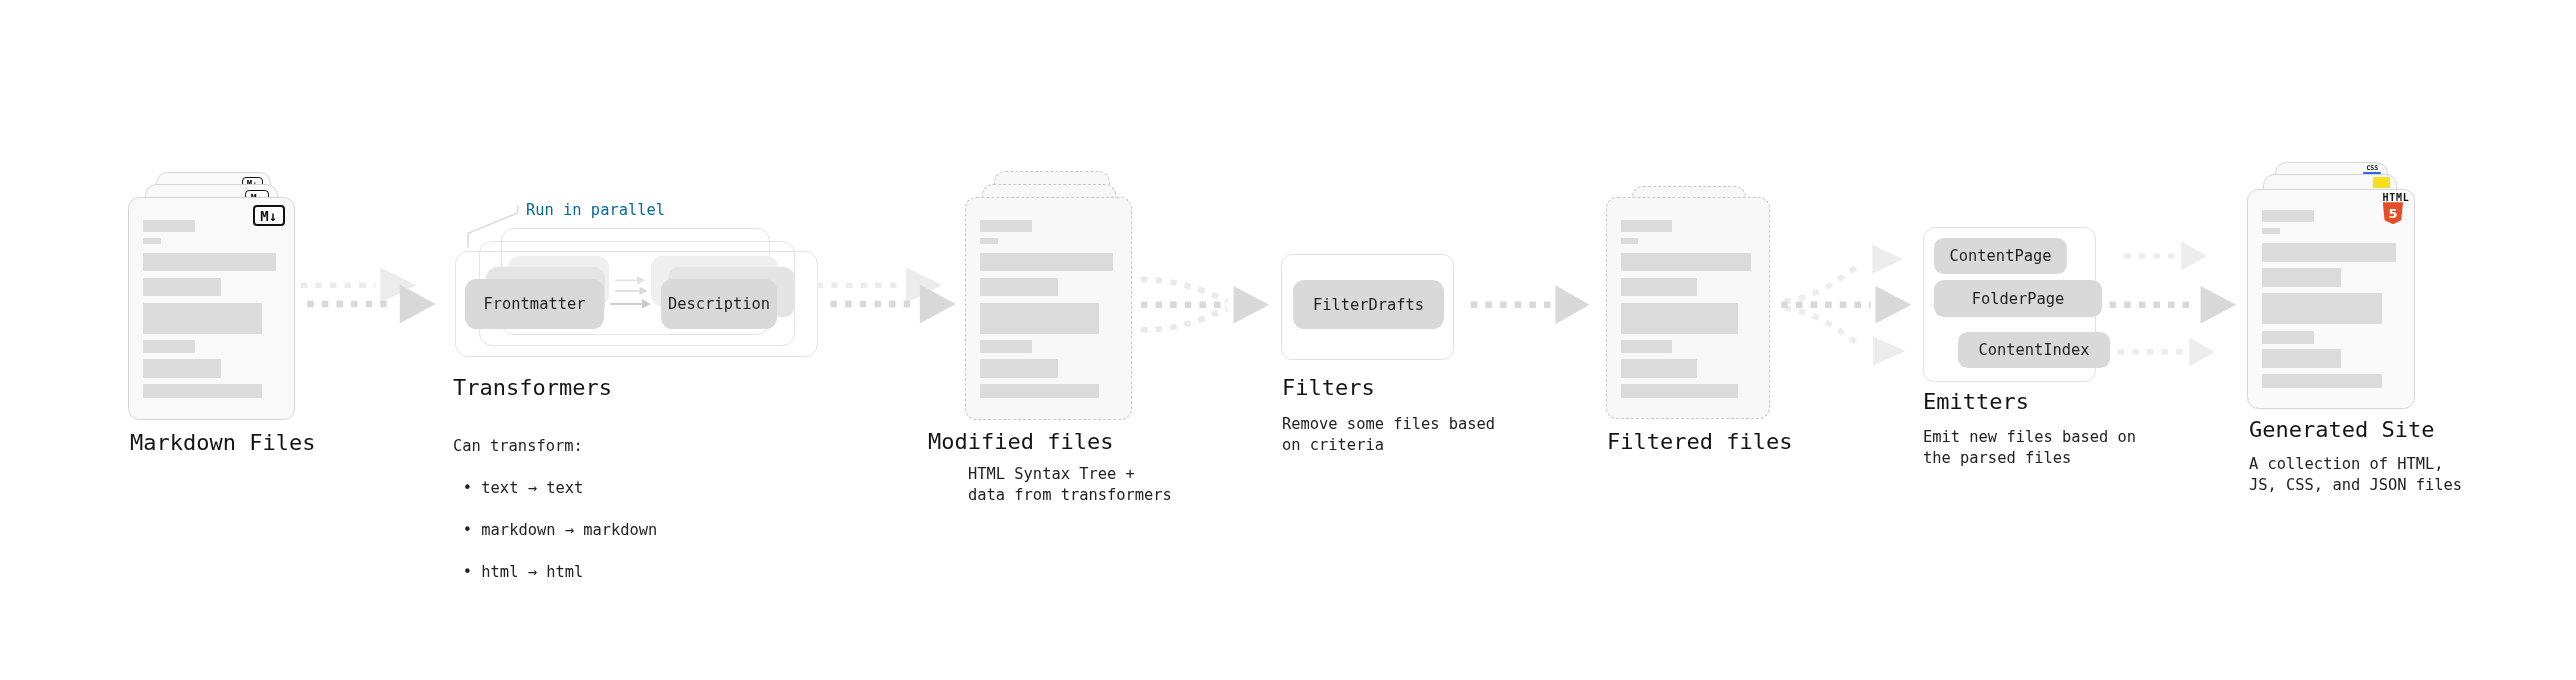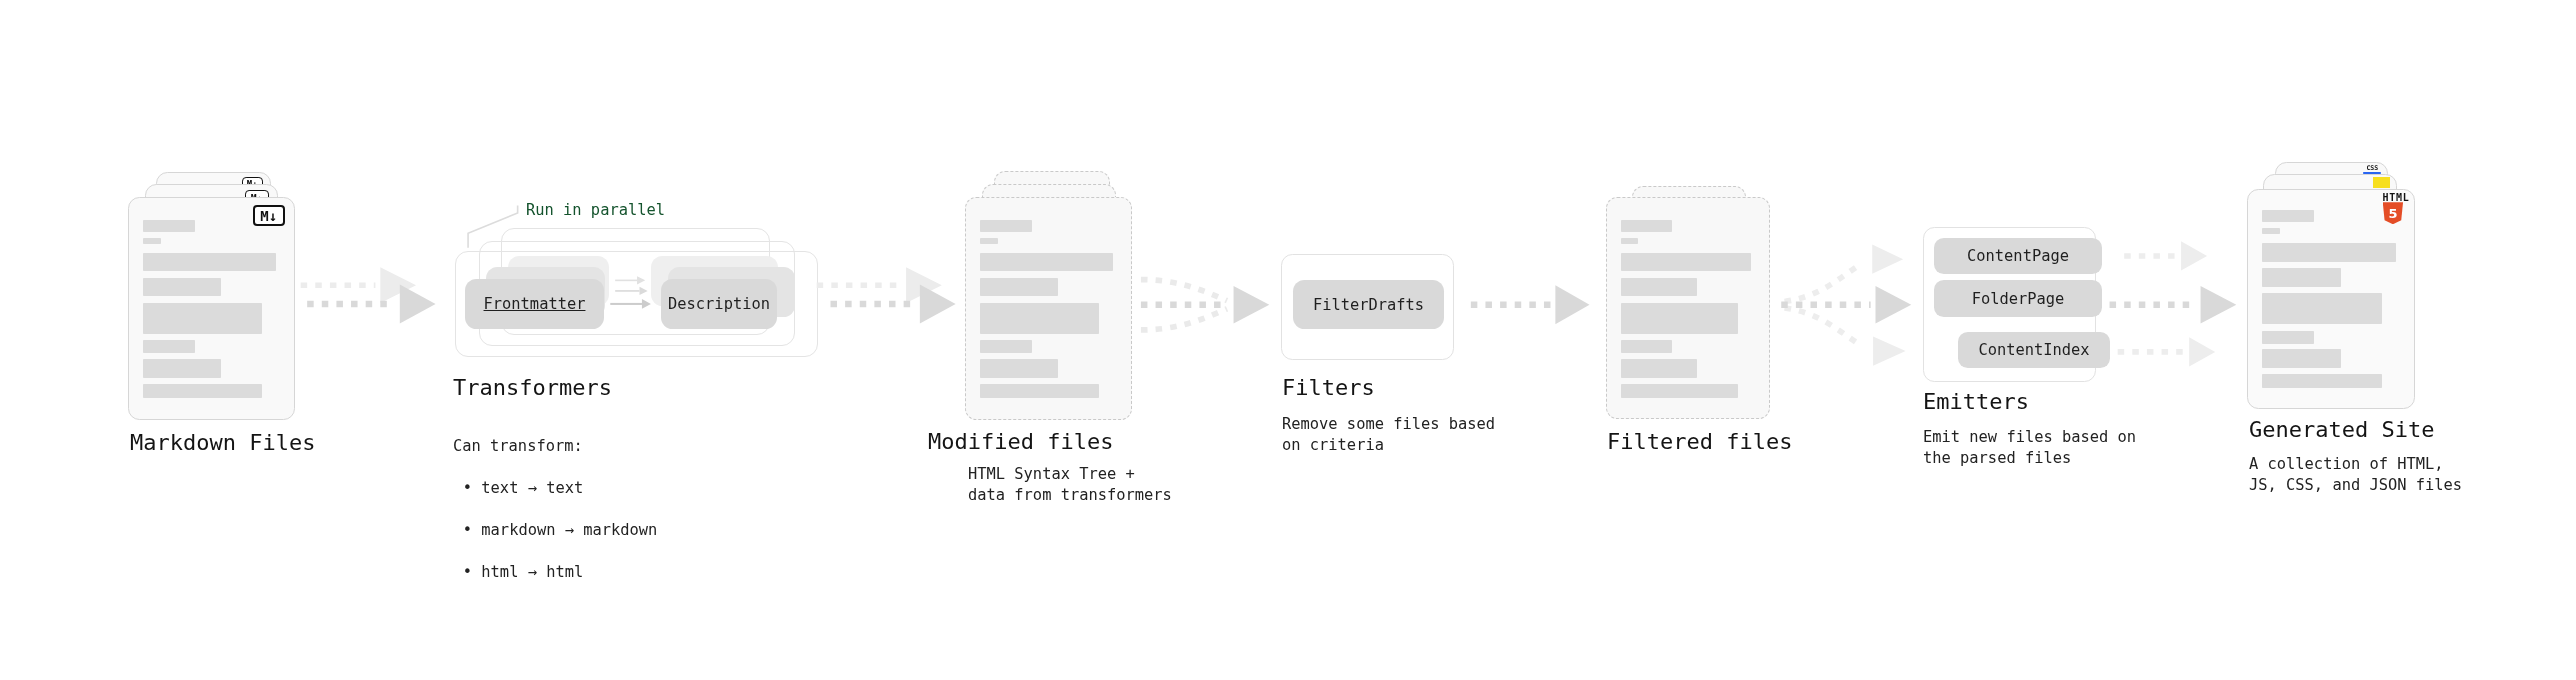--- a/index.html
+++ b/index.html
@@ -65,21 +65,21 @@
   .pill.g2 { background:#e4e4e4; }
   .pill.g3 { background:#efefef; }
 
   
   .plain-box { position:absolute; background:#ffffff; border:1.6px solid #e2e2e2; border-radius:11.4px; }
 
   
   .stage-title { position:absolute; font-size:22px; line-height:24.4px; color:#141414; white-space:nowrap; }
   .stage-caption { position:absolute; font-size:15.4px; line-height:21px; color:#222222; white-space:pre-line; }
   .bullet-line { padding-left:9.8px; white-space:pre; }
-  .annotation { position:absolute; font-size:15.4px; color:#14532d; white-space:nowrap; }
+  .annotation { position:absolute; font-size:15.4px; color:#0369a1; white-space:nowrap; }
 
   svg.arrows { position:absolute; left:0; top:0; pointer-events:none; }
 </style>
 </head>
 <body>
 
 <div id="canvas">
 
   <div>
     <div class="doc-ghost" style="left:156px; top:172px; width:115px; height:49px;">
@@ -109,21 +109,21 @@
 
     <div class="t-rect" style="left:501px; top:228px; width:269px; height:107px;"></div>
     <div class="t-rect" style="left:479px; top:241px; width:316px; height:105px;"></div>
     <div class="t-rect" style="left:455px; top:251px; width:363px; height:106px;"></div>
 
     <div class="pill g3" style="left:508px; top:256px; width:101px; height:50px;"></div>
     <div class="pill g3" style="left:651px; top:256px; width:127px; height:50px;"></div>
     <div class="pill g2" style="left:486px; top:267px; width:119px; height:50px;"></div>
     <div class="pill g2" style="left:668px; top:267px; width:127px; height:50px;"></div>
 
-    <div class="pill" style="left:465px; top:279px; width:139px; height:50px;text-decoration:underline;">Frontmatter</div>
+    <div class="pill" style="left:465px; top:279px; width:139px; height:50px;">Frontmatter</div>
     <div class="pill" style="left:661px; top:279px; width:116px; height:50px;">Description</div>
 
     <div class="stage-title" style="left:453px; top:376px;">Transformers</div>
     <div class="stage-caption" style="left:453px; top:415px;">
       <div>Can transform:</div>
       <div class="bullet-line">• text → text</div>
       <div class="bullet-line">• markdown → markdown</div>
       <div class="bullet-line">• html → html</div>
     </div>
   </div>
@@ -168,21 +168,21 @@
         <div class="bar b6"></div>
         <div class="bar b7"></div>
         <div class="bar b8"></div>
       </div>
     </div>
     <div class="stage-title" style="left:1607px; top:430px;">Filtered files</div>
   </div>
 
   <div>
     <div class="plain-box" style="left:1923px; top:227px; width:173px; height:155px;"></div>
-    <div class="pill" style="left:1934px; top:238px; width:168px; height:36px; border-radius:9.8px;">ContentPage</div>
+    <div class="pill" style="left:1934px; top:238px; width:133px; height:36px; border-radius:9.8px;">ContentPage</div>
     <div class="pill" style="left:1934px; top:280px; width:168px; height:37px; border-radius:9.8px;">FolderPage</div>
     <div class="pill" style="left:1934px; top:332px; width:152px; height:36px; border-radius:9.8px;margin-left:24px;">ContentIndex</div>
     <div class="stage-title" style="left:1923px; top:390px;text-align:right;">Emitters</div>
     <div class="stage-caption" style="left:1923px; top:427px;">Emit new files based on
 the parsed files</div>
   </div>
 
   <div>
     <div class="doc-ghost" style="left:2275px; top:162px; width:113px; height:42px;">
       <div class="css-badge">

